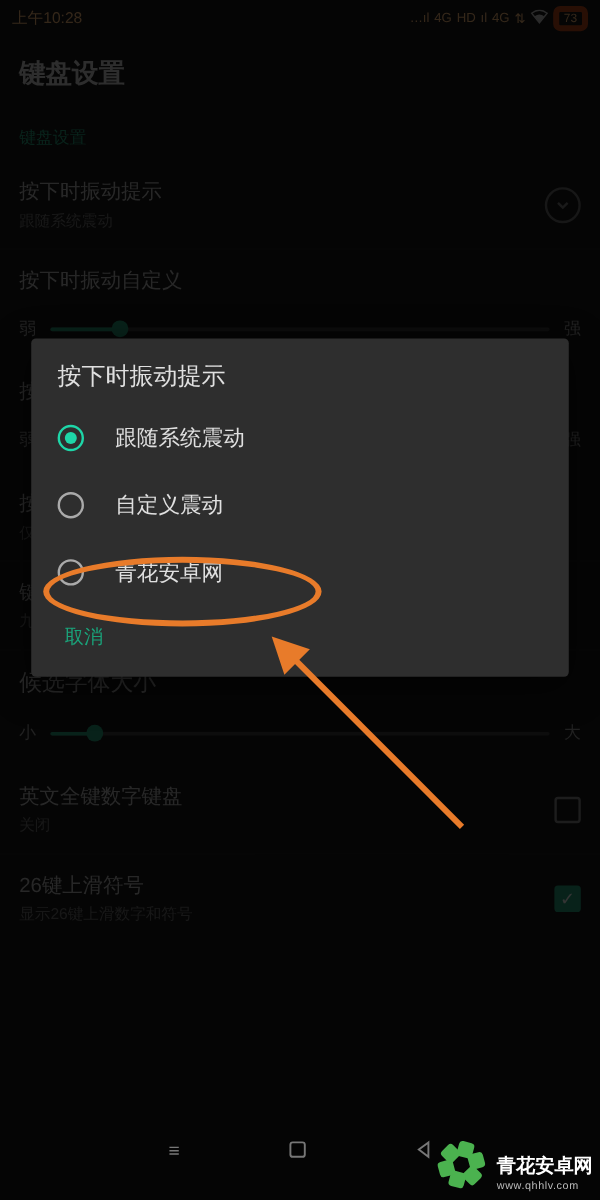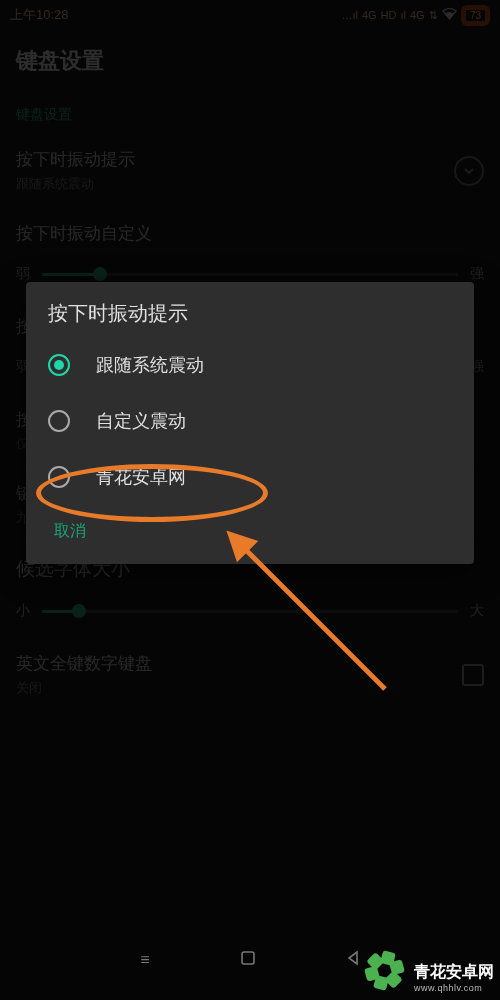--- a/index.html
+++ b/index.html
@@ -143,20 +143,27 @@
   </div>
 
   <div class="row">
     <div>
       <div class="title">英文全键数字键盘</div>
       <div class="subtitle">关闭</div>
     </div>
     <div class="checkbox"></div>
   </div>
 
+  <div class="row" style="border-bottom:none;">
+    <div>
+      <div class="title">26键上滑符号</div>
+      <div class="subtitle">显示26键上滑数字和符号</div>
+    </div>
+    <div class="checkbox on"></div>
+  </div>
 </div>
 
 <div class="dialog-scrim"></div>
 <div class="dialog">
   <div class="dialog-title">按下时振动提示</div>
   <div class="option">
     <span class="radio sel"></span>
     <span class="option-label">跟随系统震动</span>
   </div>
   <div class="option">

